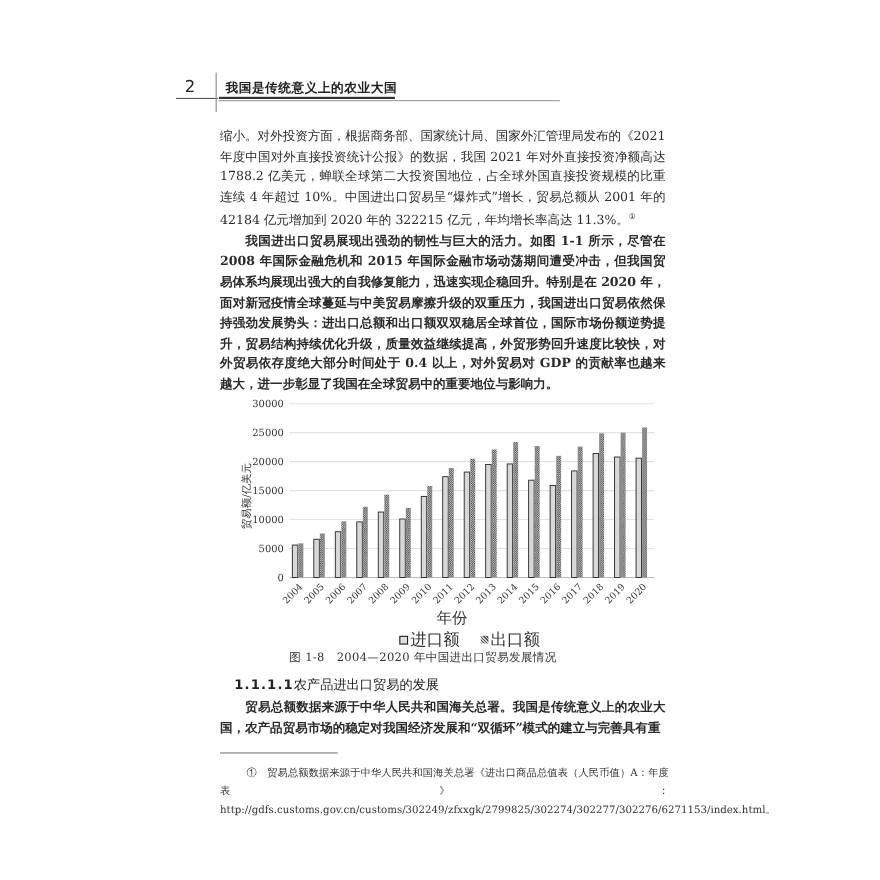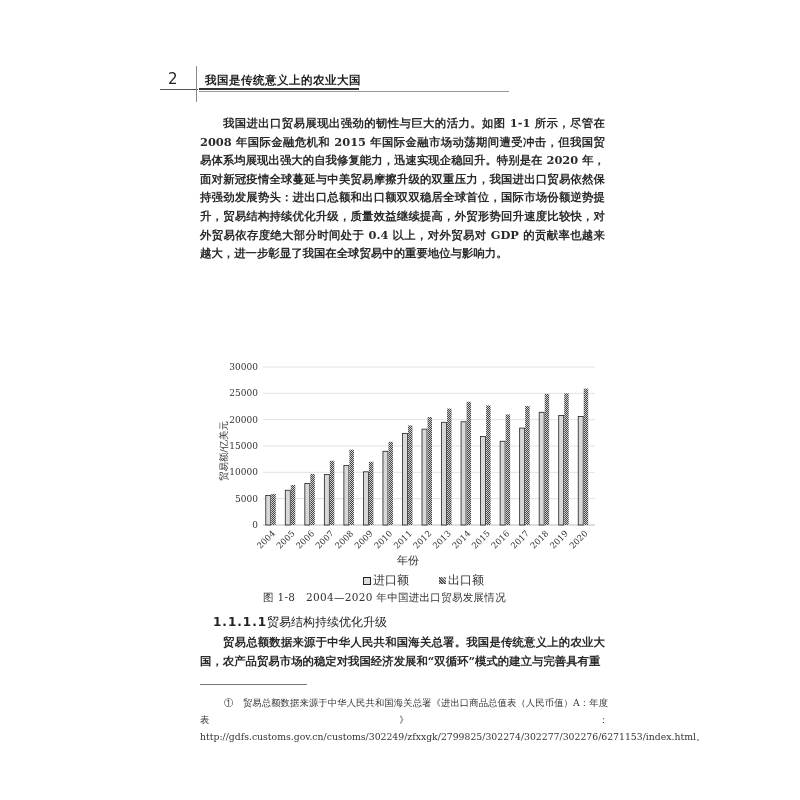--- a/index.html
+++ b/index.html
@@ -15,25 +15,25 @@
   .title-underline { position: absolute; left: 199px; top: 88px; width: 160px; height: 2px; background: #333; }
   .hdr-rule { position: absolute; left: 199px; top: 91px; width: 310px; height: 1px; background: #999; }
 
   .text-block { position: absolute; left: 200px; width: 405px; font-size: 11.4px; line-height: 18.6px; text-align: justify; color: #2a2a2a; }
   .text-block p { margin: 0; }
   .indent { text-indent: 23px; font-weight: bold; }
   .fnref { font-size: 7px; vertical-align: super; }
 
   .chart { position: absolute; left: 215px; top: 360px; width: 390px; height: 220px; }
   .chart svg { position: absolute; left: 0; top: 0; }
-  .legend { position: absolute; left: 363px; top: 572px; font-size: 12px; color: #333; display: flex; gap: 30px; }
+  .legend { position: absolute; left: 363px; top: 572px; font-size: 15px; color: #333; display: flex; gap: 19px; }
   .legend-item { display: flex; align-items: center; gap: 2px; }
   .sw-import { width: 6px; height: 6px; border: 1px solid #222; background: #ddd; }
   .sw-export { width: 7px; height: 7px; background: repeating-linear-gradient(45deg, #555 0 1px, #ccc 1px 2px); }
-  .xlabel { position: absolute; left: 397px; top: 553px; font-size: 11px; color: #333; }
+  .xlabel { position: absolute; left: 397px; top: 553px; font-size: 14px; color: #333; }
   .caption { position: absolute; left: 263px; top: 591px; font-size: 10.5px; color: #333; letter-spacing: 0.3px; }
 
   .section-title { position: absolute; left: 213px; top: 614px; font-family: "DejaVu Sans", sans-serif; font-size: 12px; color: #222; }
   .section-title .num { letter-spacing: 1px; font-weight: bold; }
 
   .fn-rule { position: absolute; left: 200px; top: 684px; width: 107px; height: 1px; background: #777; }
   .footnote { position: absolute; left: 200px; top: 694px; width: 408px; font-size: 9.3px; line-height: 17px; color: #333; text-align: justify; }
   .footnote p { margin: 0; }
   .footnote .fn-indent { text-indent: 24px; }
 </style>
@@ -43,20 +43,21 @@
 <div class="header">
   <div class="hdr-left-line"></div>
   <div class="hdr-vline"></div>
   <div class="page-num">2</div>
   <div class="book-title">我国是传统意义上的农业大国</div>
   <div class="title-underline"></div>
   <div class="hdr-rule"></div>
 </div>
 
 <div class="text-block" style="top:114px;">
+  <p><span>缩小。对外投资方面，根据商务部、国家统计局、国家外汇管理局发布的《2021 年度中国对外直接投资统计公报》的数据，我国 2021 年对外直接投资净额高达 1788.2 亿美元，蝉联全球第二大投资国地位，占全球外国直接投资规模的比重连续 4 年超过 10%。中国进出口贸易呈“爆炸式”增长，贸易总额从 2001 年的 42184 亿元增加到 2020 年的 322215 亿元，年均增长率高达 11.3%。</span><span class="fnref">①</span></p>
   <p class="indent">我国进出口贸易展现出强劲的韧性与巨大的活力。如图 1-1 所示，尽管在 2008 年国际金融危机和 2015 年国际金融市场动荡期间遭受冲击，但我国贸易体系均展现出强大的自我修复能力，迅速实现企稳回升。特别是在 2020 年，面对新冠疫情全球蔓延与中美贸易摩擦升级的双重压力，我国进出口贸易依然保持强劲发展势头：进出口总额和出口额双双稳居全球首位，国际市场份额逆势提升，贸易结构持续优化升级，质量效益继续提高，外贸形势回升速度比较快，对外贸易依存度绝大部分时间处于 0.4 以上，对外贸易对 GDP 的贡献率也越来越大，进一步彰显了我国在全球贸易中的重要地位与影响力。</p>
 </div>
 
 <div class="chart">
   <svg id="chart-svg" width="390" height="200">
       <defs>
         <pattern id="hatch" width="2" height="2" patternUnits="userSpaceOnUse">
           <rect width="2" height="2" fill="#d0d0d0"></rect>
           <rect width="1" height="1" fill="#444"></rect>
           <rect x="1" y="1" width="1" height="1" fill="#444"></rect>
@@ -137,21 +138,21 @@
     <span>进口额</span>
   </div>
   <div class="legend-item">
     <span class="sw-export"></span>
     <span>出口额</span>
   </div>
 </div>
 <div class="caption">图 1-8　2004—2020 年中国进出口贸易发展情况</div>
 
 <div class="section-title">
-  <span class="num">1.1.1.1</span><span>贸易结构持续优化升级</span>
+  <span class="num">1.1.1.1</span><span>农产品进出口贸易的发展</span>
 </div>
 
 <div class="text-block indent" style="top:633px;">贸易总额数据来源于中华人民共和国海关总署。我国是传统意义上的农业大国，农产品贸易市场的稳定对我国经济发展和“双循环”模式的建立与完善具有重</div>
 
 <div class="fn-rule"></div>
 <div class="footnote">
   <p class="fn-indent"><span>①</span>　<span>贸易总额数据来源于中华人民共和国海关总署《进出口商品总值表（人民币值）A：年度表》：http://gdfs.customs.gov.cn/customs/302249/zfxxgk/2799825/302274/302277/302276/6271153/index.html。</span></p>
 </div>
 
 </body></html>

